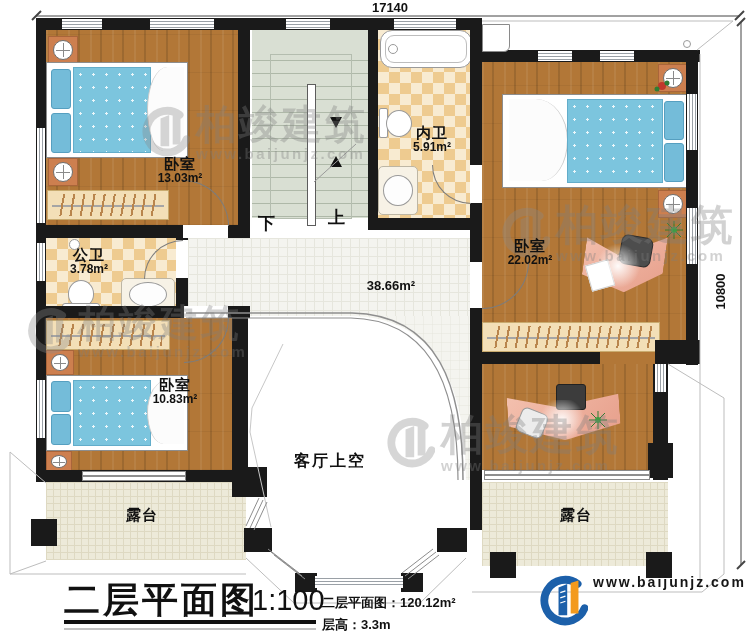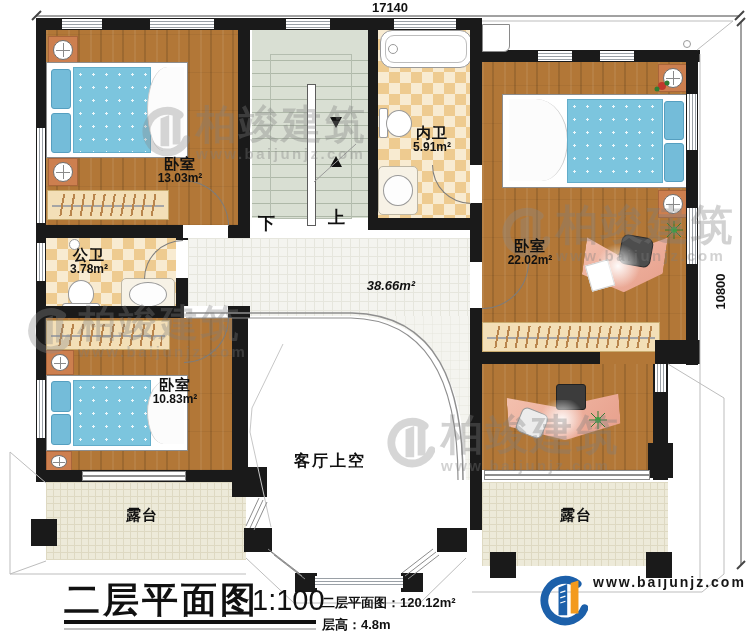--- a/index.html
+++ b/index.html
@@ -372,21 +372,21 @@
     <div class="ar">5.91m²</div>
   </div>
   <div class="lbl" style="left:488px;top:237px;width:84px;">
     <div class="nm">卧室</div>
     <div class="ar">22.02m²</div>
   </div>
   <div class="lbl" style="left:133px;top:376px;width:84px;">
     <div class="nm">卧室</div>
     <div class="ar">10.83m²</div>
   </div>
-  <div class="lbl" style="left:351px;top:279px;width:80px;font-style:italic;">
+  <div class="lbl" style="left:351px;top:279px;width:80px;">
     <div class="ar" style="font-size:13px">38.66m²</div>
   </div>
   <div class="lbl" style="left:270px;top:452px;width:120px;">
     <div class="lbl-big">客厅上空</div>
   </div>
   <div class="lbl" style="left:102px;top:506px;width:80px;">
     <div class="nm">露台</div>
   </div>
   <div class="lbl" style="left:536px;top:506px;width:80px;">
     <div class="nm">露台</div>
@@ -396,21 +396,21 @@
 
   <div class="dim" style="left:363px;top:0px;width:54px;">17140</div>
   <div class="dim" style="left:692px;top:284px;width:56px;transform:rotate(-90deg);">10800</div>
 
   <div class="ft-title">二层平面图</div>
   <div class="ft-scale">1:100</div>
   <div class="rule1"></div>
   <div class="rule2"></div>
   <div class="ft-info">
     <div>二层平面图：120.12m²</div>
-    <div>层高：4.8m</div>
+    <div>层高：3.3m</div>
   </div>
 
   <div class="logo">
     <svg width="52" height="58" viewBox="0 0 60 64">
       <path d="M48 10 A24 24 0 1 0 56 38" fill="none" stroke="#1c60aa" stroke-width="9" stroke-linecap="round"></path>
       <path d="M26 14 l10 -4 v36 h-10 z" fill="#1c60aa"></path>
       <path d="M40 9 l9 -3 v38 h-9 z" fill="#f39a1d"></path>
       <g stroke="#fff" stroke-width="1.4">
           <line x1="28" y1="20" x2="34" y2="18"></line>
           <line x1="28" y1="26" x2="34" y2="24"></line>

